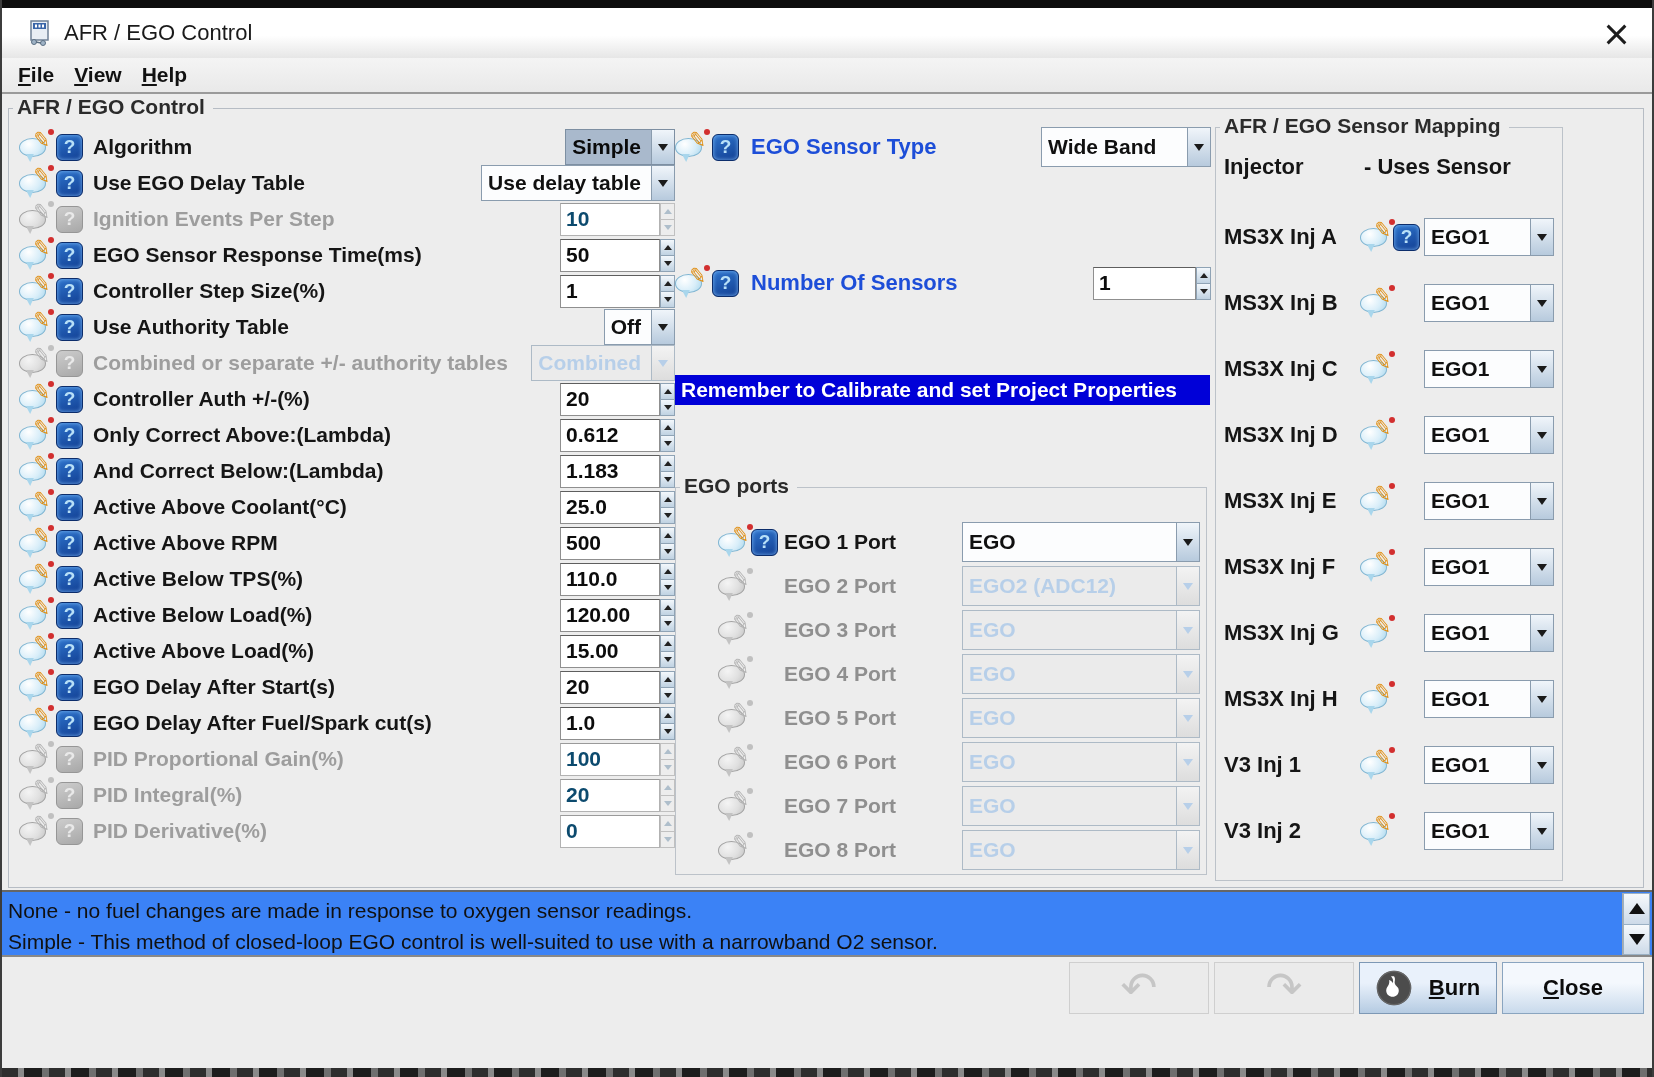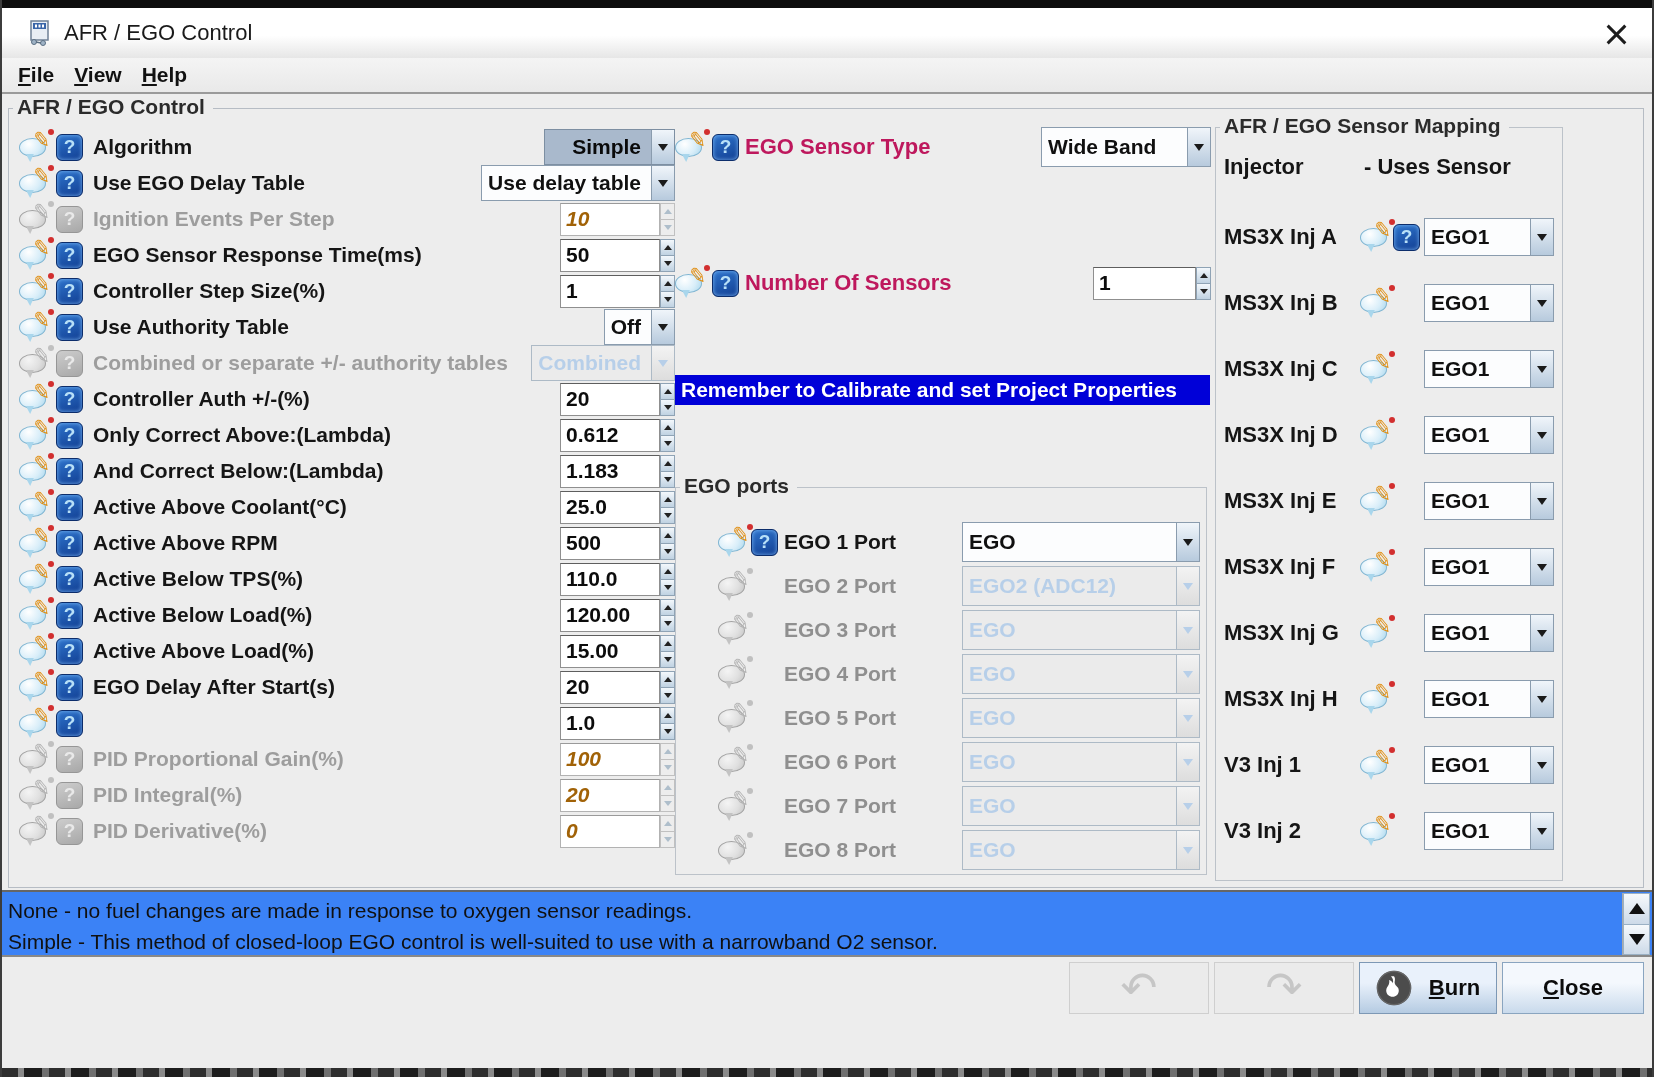--- a/index.html
+++ b/index.html
@@ -51,53 +51,53 @@
   .disabled .bubble .b-pencil::after { color:#b3b3b3; }
   .disabled .bubble .b-pencil::before { background:#c0c0c0; }
   .disabled .help { background:linear-gradient(160deg,#cdcdcd,#a8a8a8); border-color:#969696; color:#e9e9e9; box-shadow:none; }
 
   
   .combo { display:inline-flex; align-items:stretch; height:36px; border:1px solid #8a9cae; background:#fcfdfe; }
   .combo-text { padding:0 10px 0 6px; display:flex; align-items:center; font-weight:bold; font-size:21px; color:#101010; white-space:nowrap; }
   .combo-arrow { width:23px; border-left:1px solid #8a9cae; background:linear-gradient(#f0f5fa,#b7cadd);
                  display:flex; align-items:center; justify-content:center; }
   .combo-arrow::after { content:""; border-left:5px solid transparent; border-right:5px solid transparent; border-top:7px solid #1a1a1a; }
-  .combo.selected { background:#a9b9cc; border-color:#7d8fa2;padding-left:21px; }
+  .combo.selected { background:#a9b9cc; border-color:#7d8fa2; }
   .combo.selected .combo-text { color:#0a0a0a; }
   .disabled .combo, .combo.dim { background:#ebebeb; border-color:#adbac6; }
   .disabled .combo .combo-text, .combo.dim .combo-text { color:#b7cfe9; }
   .disabled .combo .combo-arrow, .combo.dim .combo-arrow { background:linear-gradient(#f3f3f3,#dddddd); border-left-color:#adbac6; }
   .disabled .combo .combo-arrow::after, .combo.dim .combo-arrow::after { border-top-color:#b7cfe9; }
 
   
   .num-wrap { display:flex; margin-left:auto; height:33px; }
   .num-input { width:100px; background:#ffffff; border:1px solid #8f8f8f; border-top-color:#5e5e5e;
                font-weight:bold; font-size:21px; color:#0c0c0c; display:flex; align-items:center; padding-left:5px; }
   .spin { width:15px; display:flex; flex-direction:column; }
   .spin-btn { flex:1; border:1px solid #8fa3b5; background:linear-gradient(#f3f8fc,#c0d2e2);
               display:flex; align-items:center; justify-content:center; }
   .spin-btn.dn { border-top:none; }
   .spin-btn.up::after { content:""; border-left:4px solid transparent; border-right:4px solid transparent; border-bottom:5px solid #222; }
   .spin-btn.dn::after { content:""; border-left:4px solid transparent; border-right:4px solid transparent; border-top:5px solid #222; }
-  .disabled .num-input { color:#a16207; border-color:#b2b2b2; border-top-color:#9a9a9a;font-style:italic; }
+  .disabled .num-input { color:#0c4a6e; border-color:#b2b2b2; border-top-color:#9a9a9a; }
   .disabled .spin-btn { background:#ededed; border-color:#c0c0c0; }
   .disabled .spin-btn.up::after { border-bottom-color:#aebecb; }
   .disabled .spin-btn.dn::after { border-top-color:#aebecb; }
 
   
   .col1 { position:absolute; left:4px; top:20px; width:662px; }
   .prow { display:flex; align-items:center; height:36px; gap:6px; padding-left:6px; }
   .plabel { font-weight:bold; font-size:21px; color:#151515; white-space:nowrap; margin-left:4px; }
   .prow.disabled .plabel { color:#9d9d9d; }
   .prow .combo { margin-left:auto; }
 
   
   .col2 { position:absolute; left:664px; top:0; width:540px; height:780px; }
   .s-row { position:absolute; left:2px; right:2px; display:flex; align-items:center; gap:6px; }
-  .s-label { font-weight:bold; font-size:22px; color:#be185d; white-space:nowrap; }
+  .s-label { font-weight:bold; font-size:22px; color:#1d4ed8; margin-left:6px; white-space:nowrap; }
   .banner { position:absolute; left:2px; right:3px; top:266px; height:30px; background:#0000d8;
             color:#ffffff; font-weight:bold; font-size:21px; display:flex; align-items:center; padding-left:6px; white-space:nowrap; }
   .ego-fieldset { left:2px; top:378px; width:532px; height:388px;padding-left:36px; }
   .ego-rows { padding-top:32px; }
   .ego-row { display:flex; align-items:center; height:44px; padding:0 6px; }
   .icons2 { width:62px; display:flex; align-items:center; gap:2px; }
   .elabel { font-weight:bold; font-size:21px; color:#151515; margin-left:4px; white-space:nowrap; }
   .ego-row.disabled .elabel { color:#8f8f8f; }
   .pcombo { margin-left:auto; width:238px; height:40px; }
   .pcombo .combo-text { flex:1; }
@@ -433,20 +433,21 @@
       </span>
     </span>
   </div>
         <div class="prow">
     <span class="bubble">
             <span class="b-body"></span>
             <span class="b-tail"></span>
             <span class="b-pencil"></span>
           </span>
     <span class="help"></span>
+    <span class="plabel">EGO Delay After Fuel/Spark cut(s)</span>
 
     <span class="num-wrap">
       <span class="num-input">1.0</span>
       <span class="spin">
         <span class="spin-btn up"></span>
         <span class="spin-btn dn"></span>
       </span>
     </span>
   </div>
         <div class="prow disabled">

